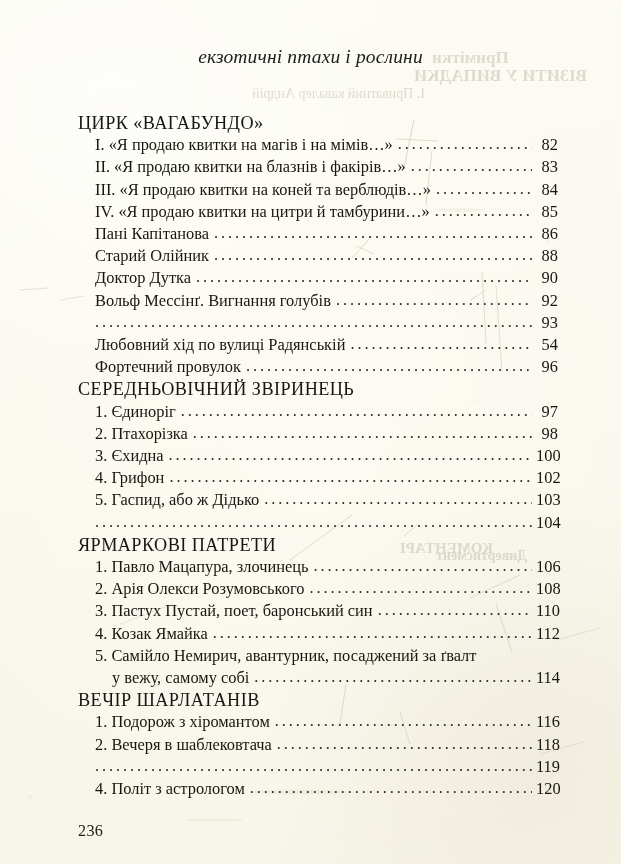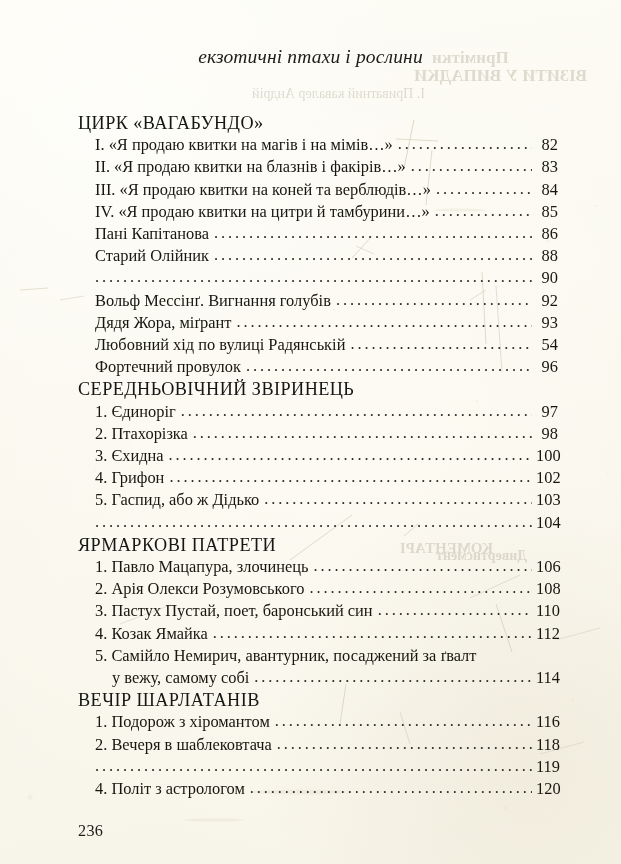--- a/index.html
+++ b/index.html
@@ -228,30 +228,30 @@
         <span class="etitle">Пані Капітанова</span>
         <span class="leaders">................................................................................</span>
         <span class="epage">86</span>
       </div>
       <div class="entry">
         <span class="etitle">Старий Олійник</span>
         <span class="leaders">................................................................................</span>
         <span class="epage">88</span>
       </div>
       <div class="entry">
+        <span class="etitle">Доктор Дутка</span>
         <span class="leaders">................................................................................</span>
         <span class="epage">90</span>
       </div>
       <div class="entry">
         <span class="etitle">Вольф Мессінґ. Вигнання голубів</span>
         <span class="leaders">................................................................................</span>
         <span class="epage">92</span>
       </div>
       <div class="entry">
-        <span class="etitle">Дядя Жора, міґрант</span>
         <span class="leaders">................................................................................</span>
         <span class="epage">93</span>
       </div>
       <div class="entry">
         <span class="etitle">Любовний хід по вулиці Радянській</span>
         <span class="leaders">................................................................................</span>
         <span class="epage">54</span>
       </div>
       <div class="entry">
         <span class="etitle">Фортечний провулок</span>

